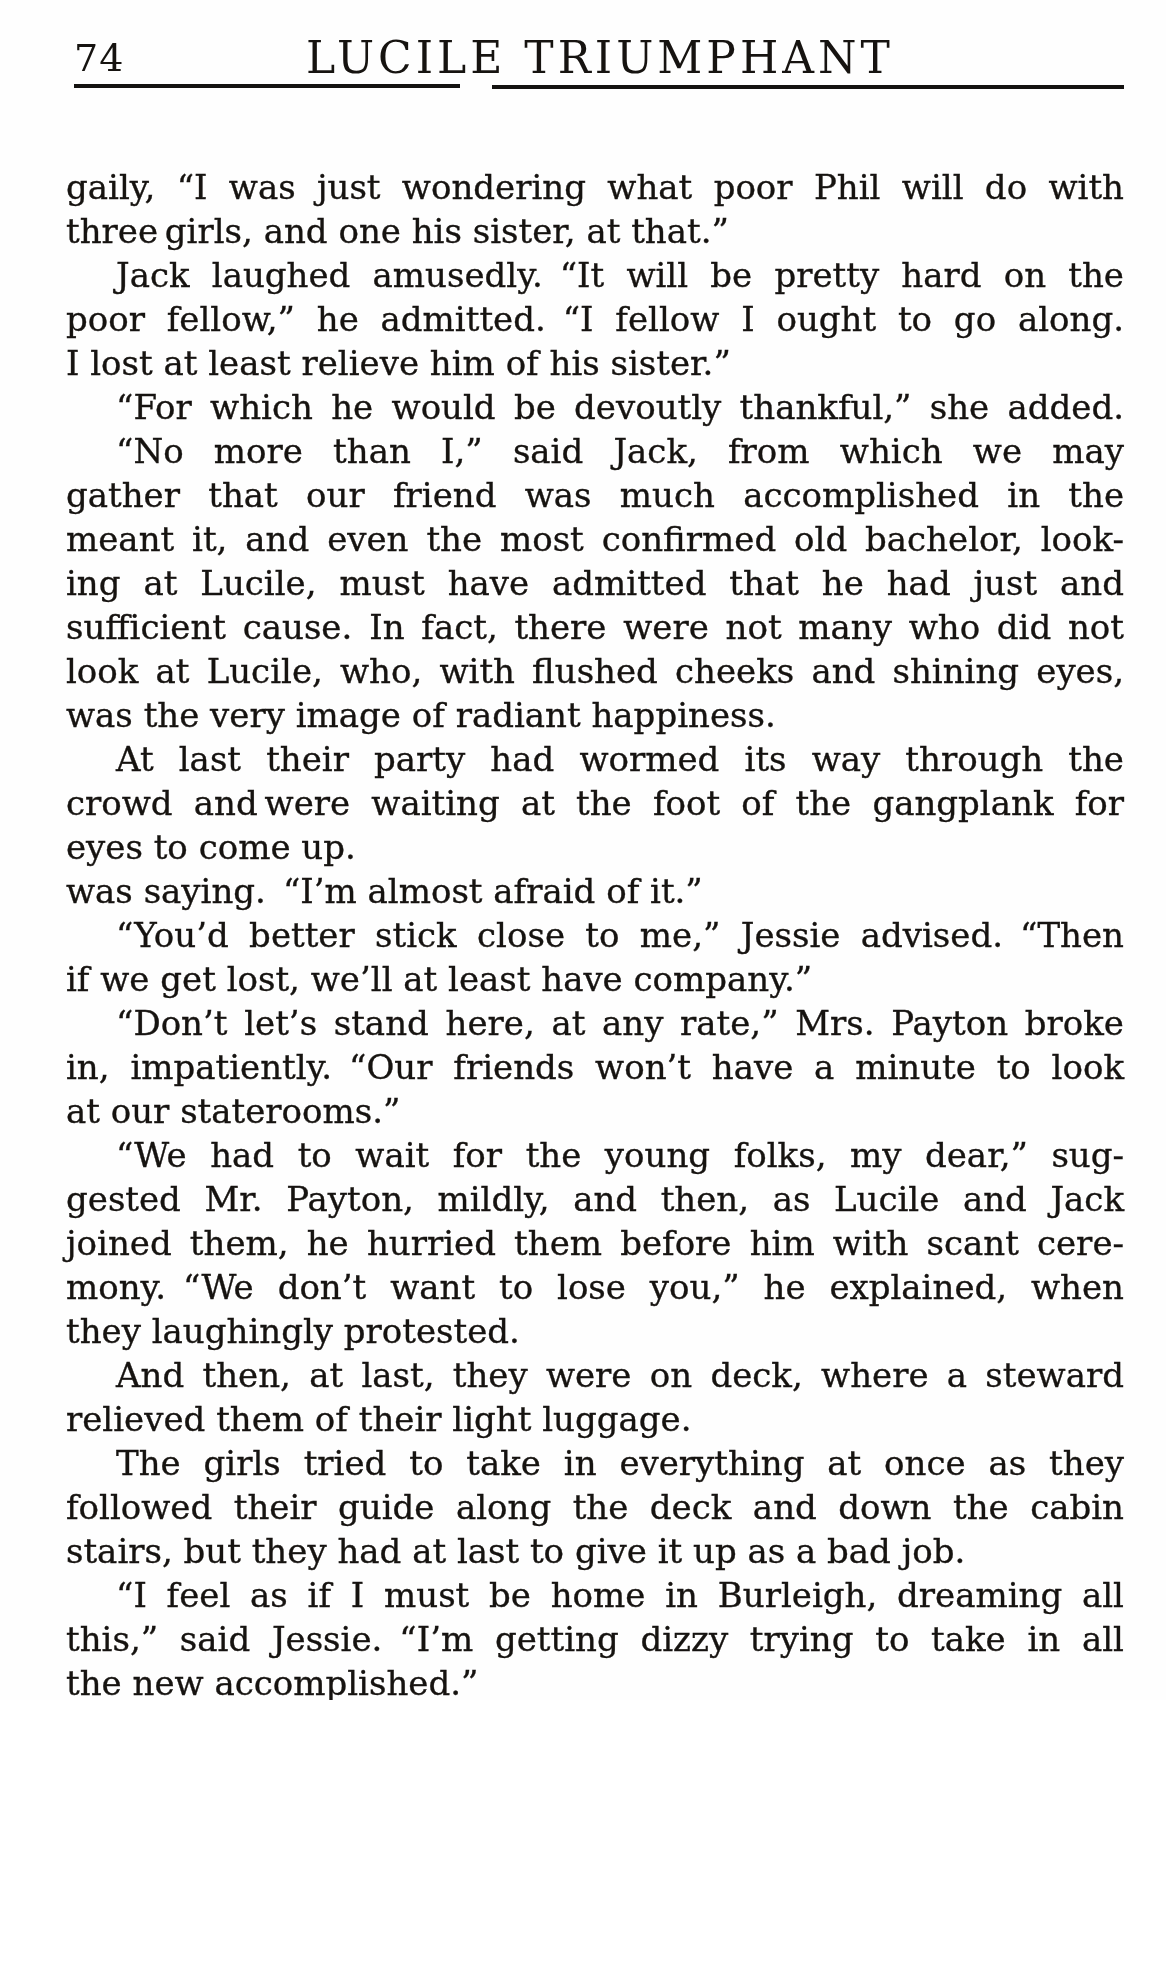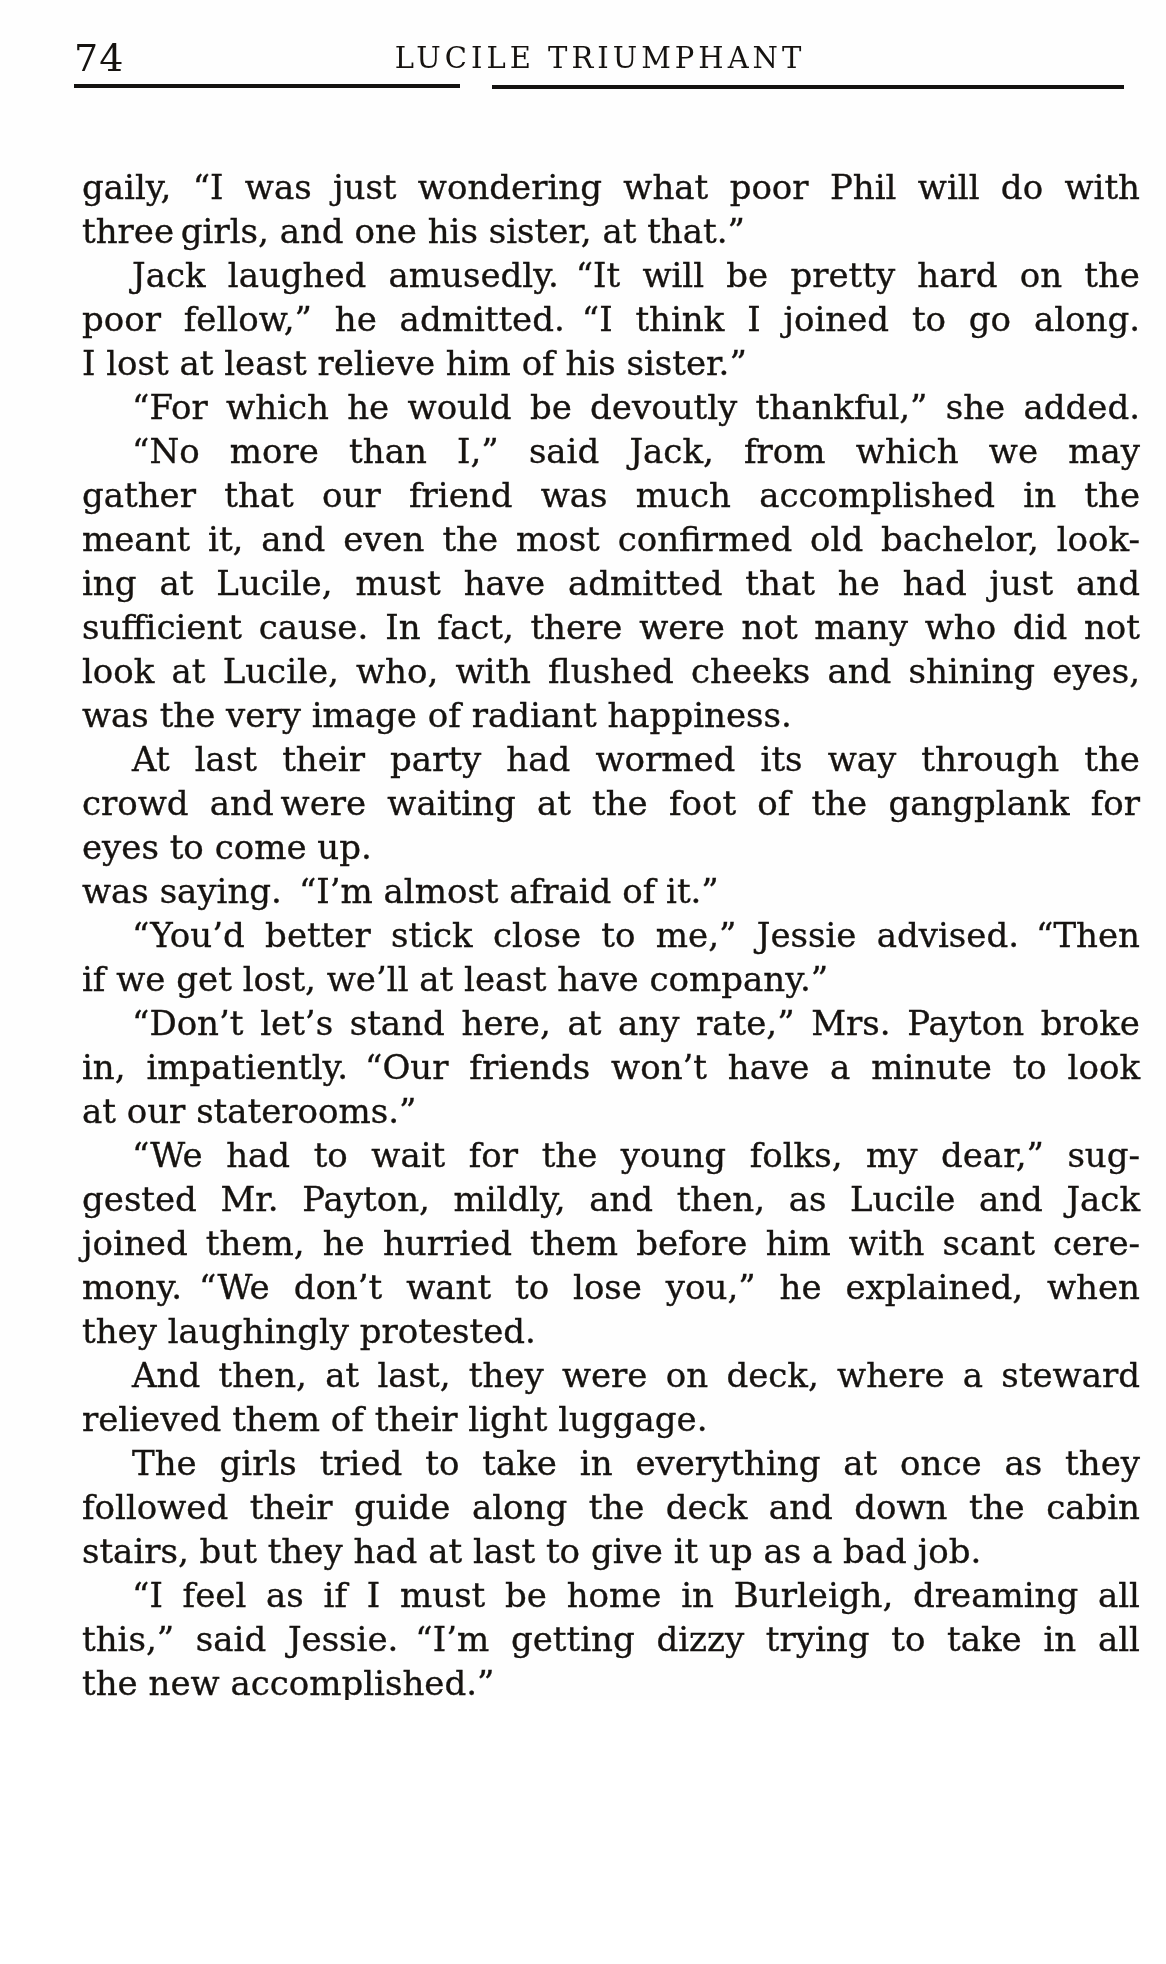--- a/index.html
+++ b/index.html
@@ -16,31 +16,31 @@
     overflow: hidden;
   }
   .pagenum {
     position: absolute; left: 74px; top: 38px;
     font-size: 38px; line-height: 40px;
     letter-spacing: 1px;
   }
   .title {
     position: absolute; left: 600px; top: 38px;
     transform: translateX(-50%);
-    font-size: 29px; line-height: 40px;
+    font-size: 44px; line-height: 40px;
     letter-spacing: 4px;
     white-space: nowrap;
   }
   .rule-seg {
     position: absolute; height: 4px; background: #141210;
   }
   .rule-seg.seg1 { left: 74px;  top: 84px; width: 386px; }
   .rule-seg.seg2 { left: 492px; top: 85px; width: 632px; }
   .text-block {
-    position: absolute; left: 66px; top: 165px; width: 1058px; margin-left: 16px;
+    position: absolute; left: 66px; top: 165px; width: 1058px;
   }
   .line {
     height: 44px; line-height: 44px;
     font-size: 34px;
     -webkit-text-stroke: 0.35px #161310;
   }
   .line.j {
     text-align: justify;
     text-justify: inter-word;
     text-align-last: justify;
@@ -54,21 +54,21 @@
   <div>
     <span class="pagenum">74</span>
     <span class="title">LUCILE TRIUMPHANT</span>
   </div>
   <span class="rule-seg seg1"></span>
   <span class="rule-seg seg2"></span>
   <main class="text-block">
       <div class="line j">gaily, “I was just wondering what poor Phil will do with</div>
       <div class="line">three girls, and one his sister, at that.”</div>
       <div class="line j indent">Jack laughed amusedly. “It will be pretty hard on the</div>
-      <div class="line j">poor fellow,” he admitted. “I think I joined to go along.</div>
+      <div class="line j">poor fellow,” he admitted. “I fellow I ought to go along.</div>
       <div class="line">I lost at least relieve him of his sister.”</div>
       <div class="line j indent">“For which he would be devoutly thankful,” she added.</div>
       <div class="line j indent">“No more than I,” said Jack, from which we may</div>
       <div class="line j">gather that our friend was much accomplished in the</div>
       <div class="line j">meant it, and even the most confirmed old bachelor, look-</div>
       <div class="line j">ing at Lucile, must have admitted that he had just and</div>
       <div class="line j">sufficient cause. In fact, there were not many who did not</div>
       <div class="line j">look at Lucile, who, with flushed cheeks and shining eyes,</div>
       <div class="line">was the very image of radiant happiness.</div>
       <div class="line j indent">At last their party had wormed its way through the</div>

